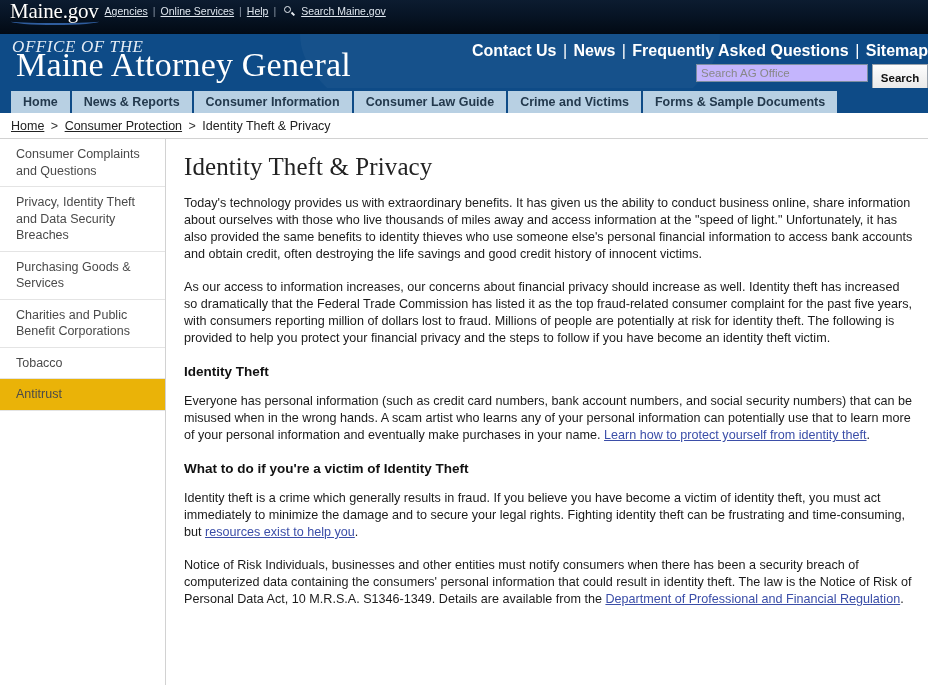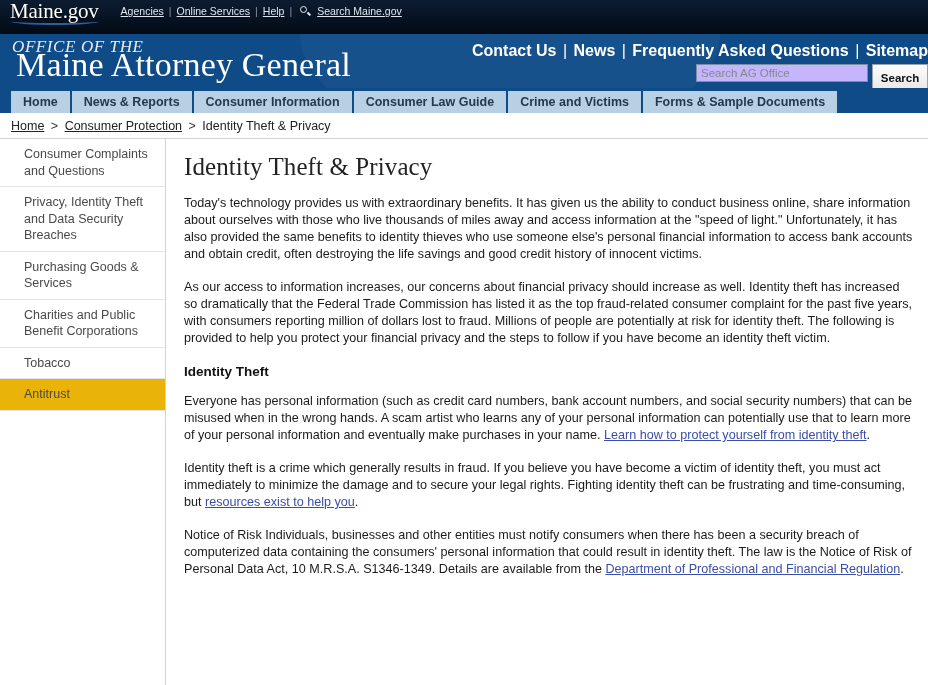--- a/index.html
+++ b/index.html
@@ -36,21 +36,20 @@
   }
   .mainegov-logo::after {
     content: "";
     position: absolute;
     left: 1px; right: 6px; bottom: -3px;
     height: 5px;
     border-bottom: 2px solid #2f5d9e;
     border-radius: 0 0 60% 60%;
   }
   .toplinks {
-    margin-left: 16px;
     font-size: 10.5px;
     color: #cfd8e3;
     display: flex;
     align-items: center;
     gap: 4px;
     white-space: nowrap;
   }
   .toplinks a {
     color: #dfe6ee;
     text-decoration: underline;
@@ -215,21 +214,21 @@
     flex: 0 0 166px;
     border-right: 1px solid #d2d2d2;
     background: #ffffff;
     box-sizing: border-box;
     padding-top: 0px;
   }
   .side-item {
     font-size: 12.5px;
     line-height: 16.5px;
     color: #4a4a4a;
-    padding: 7px 10px 7px 24px;
+    padding: 7px 10px 7px 16px;
     border-bottom: 1px solid #e4e4e4;
     box-sizing: border-box;
     cursor: pointer;
   }
   .side-item.active { background: #eab308; }
 
   .main {
     flex: 1 1 auto;
     padding: 12px 12px 0 18px;
     box-sizing: border-box;
@@ -329,18 +328,19 @@
   <div class="main">
     <h1 class="page-title">Identity Theft &amp; Privacy</h1>
 
     <p>Today's technology provides us with extraordinary benefits. It has given us the ability to conduct business online, share information about ourselves with those who live thousands of miles away and access information at the "speed of light." Unfortunately, it has also provided the same benefits to identity thieves who use someone else's personal financial information to access bank accounts and obtain credit, often destroying the life savings and good credit history of innocent victims.</p>
     <p>As our access to information increases, our concerns about financial privacy should increase as well. Identity theft has increased so dramatically that the Federal Trade Commission has listed it as the top fraud-related consumer complaint for the past five years, with consumers reporting million of dollars lost to fraud. Millions of people are potentially at risk for identity theft. The following is provided to help you protect your financial privacy and the steps to follow if you have become an identity theft victim.</p>
 
     <h2 class="sub-head">Identity Theft</h2>
 
     <p><span>Everyone has personal information (such as credit card numbers, bank account numbers, and social security numbers) that can be misused when in the wrong hands. A scam artist who learns any of your personal information can potentially use that to learn more of your personal information and eventually make purchases in your name. </span><a href="#">Learn how to protect yourself from identity theft</a><span>.</span></p>
 
+    <h2 class="sub-head">What to do if you're a victim of Identity Theft</h2>
 
     <p><span>Identity theft is a crime which generally results in fraud. If you believe you have become a victim of identity theft, you must act immediately to minimize the damage and to secure your legal rights. Fighting identity theft can be frustrating and time-consuming, but </span><a href="#">resources exist to help you</a><span>.</span></p>
 
     <p><span>Notice of Risk Individuals, businesses and other entities must notify consumers when there has been a security breach of computerized data containing the consumers' personal information that could result in identity theft. The law is the Notice of Risk of Personal Data Act, 10 M.R.S.A. S1346-1349. Details are available from the </span><a href="#">Department of Professional and Financial Regulation</a><span>.</span></p>
   </div>
 </div>
 
 </body></html>

